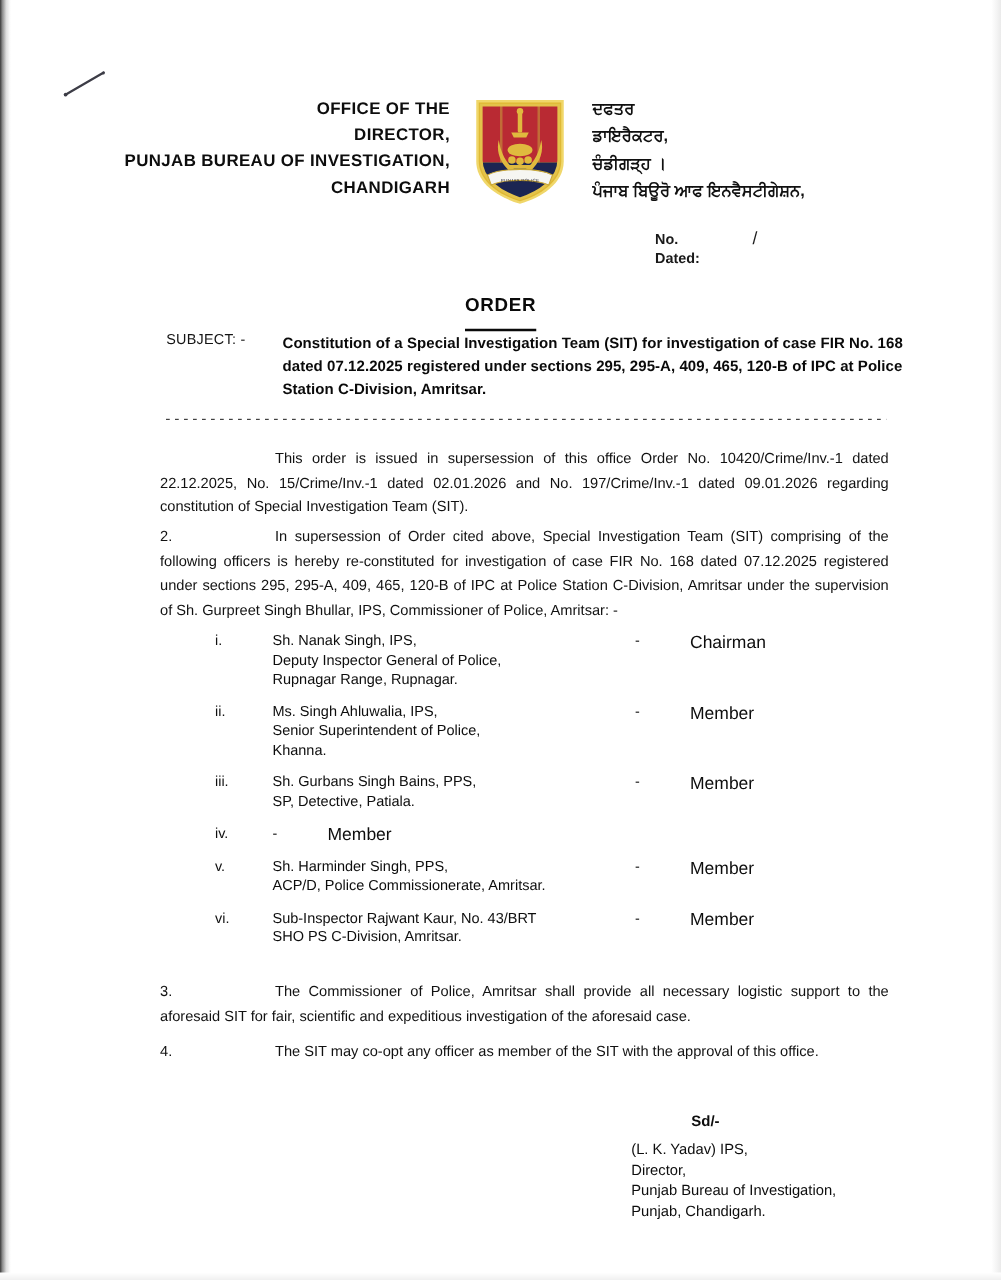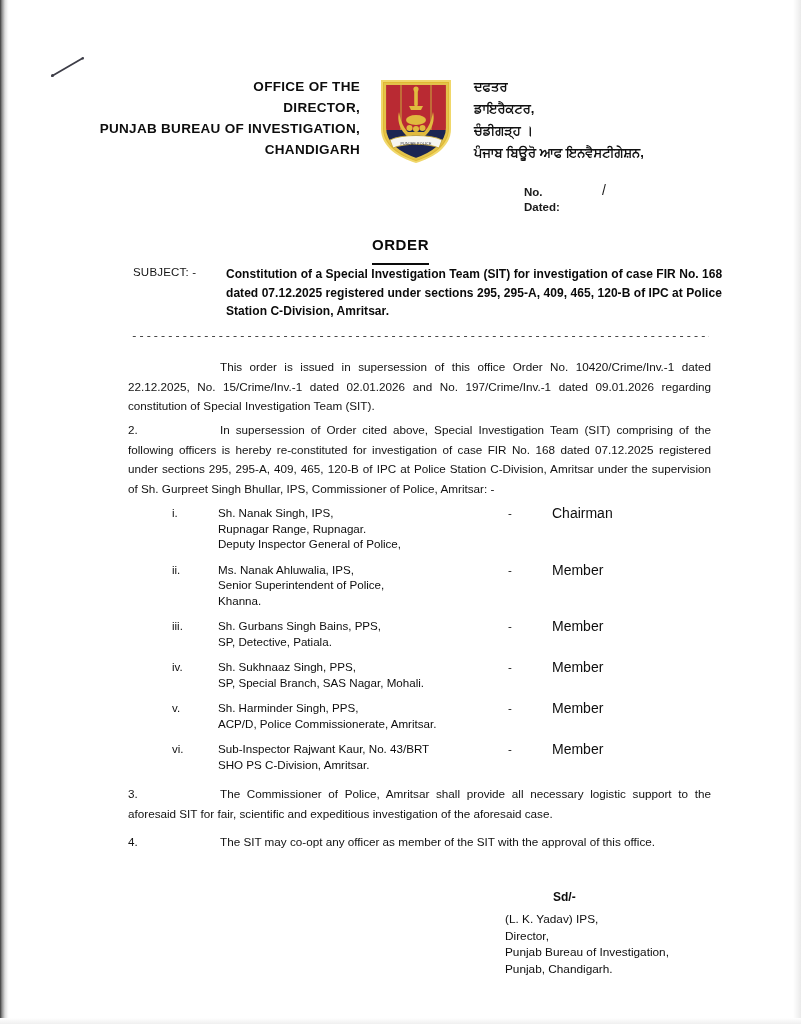--- a/index.html
+++ b/index.html
@@ -369,54 +369,50 @@
       <span class="para-num">2.</span>
       <span class="para-indent"></span><span>In supersession of Order cited above, Special Investigation Team (SIT) comprising of the following officers is hereby re-constituted for investigation of case FIR No. 168 dated 07.12.2025 registered under sections 295, 295-A, 409, 465, 120-B of IPC at Police Station C-Division, Amritsar under the supervision of Sh. Gurpreet Singh Bhullar, IPS, Commissioner of Police, Amritsar: -</span>
     </div>
 
     <div class="members">
 
       <div class="member-row">
         <div class="m-num">i.</div>
         <div class="m-name">
           <div>Sh. Nanak Singh, IPS,</div>
+          <div>Deputy Inspector General of Police,</div>
           <div>Rupnagar Range, Rupnagar.</div>
-          <div>Deputy Inspector General of Police,</div>
         </div>
         <div class="m-dash">-</div>
         <div class="m-role">Chairman</div>
       </div>
 
       <div class="member-row">
         <div class="m-num">ii.</div>
         <div class="m-name">
-          <div>Ms. Nanak Ahluwalia, IPS,</div>
+          <div>Ms. Singh Ahluwalia, IPS,</div>
           <div>Senior Superintendent of Police,</div>
           <div>Khanna.</div>
         </div>
         <div class="m-dash">-</div>
         <div class="m-role">Member</div>
       </div>
 
       <div class="member-row">
         <div class="m-num">iii.</div>
         <div class="m-name">
           <div>Sh. Gurbans Singh Bains, PPS,</div>
           <div>SP, Detective, Patiala.</div>
         </div>
         <div class="m-dash">-</div>
         <div class="m-role">Member</div>
       </div>
 
       <div class="member-row">
         <div class="m-num">iv.</div>
-        <div class="m-name">
-          <div>Sh. Sukhnaaz Singh, PPS,</div>
-          <div>SP, Special Branch, SAS Nagar, Mohali.</div>
-        </div>
         <div class="m-dash">-</div>
         <div class="m-role">Member</div>
       </div>
 
       <div class="member-row">
         <div class="m-num">v.</div>
         <div class="m-name">
           <div>Sh. Harminder Singh, PPS,</div>
           <div>ACP/D, Police Commissionerate, Amritsar.</div>
         </div>

